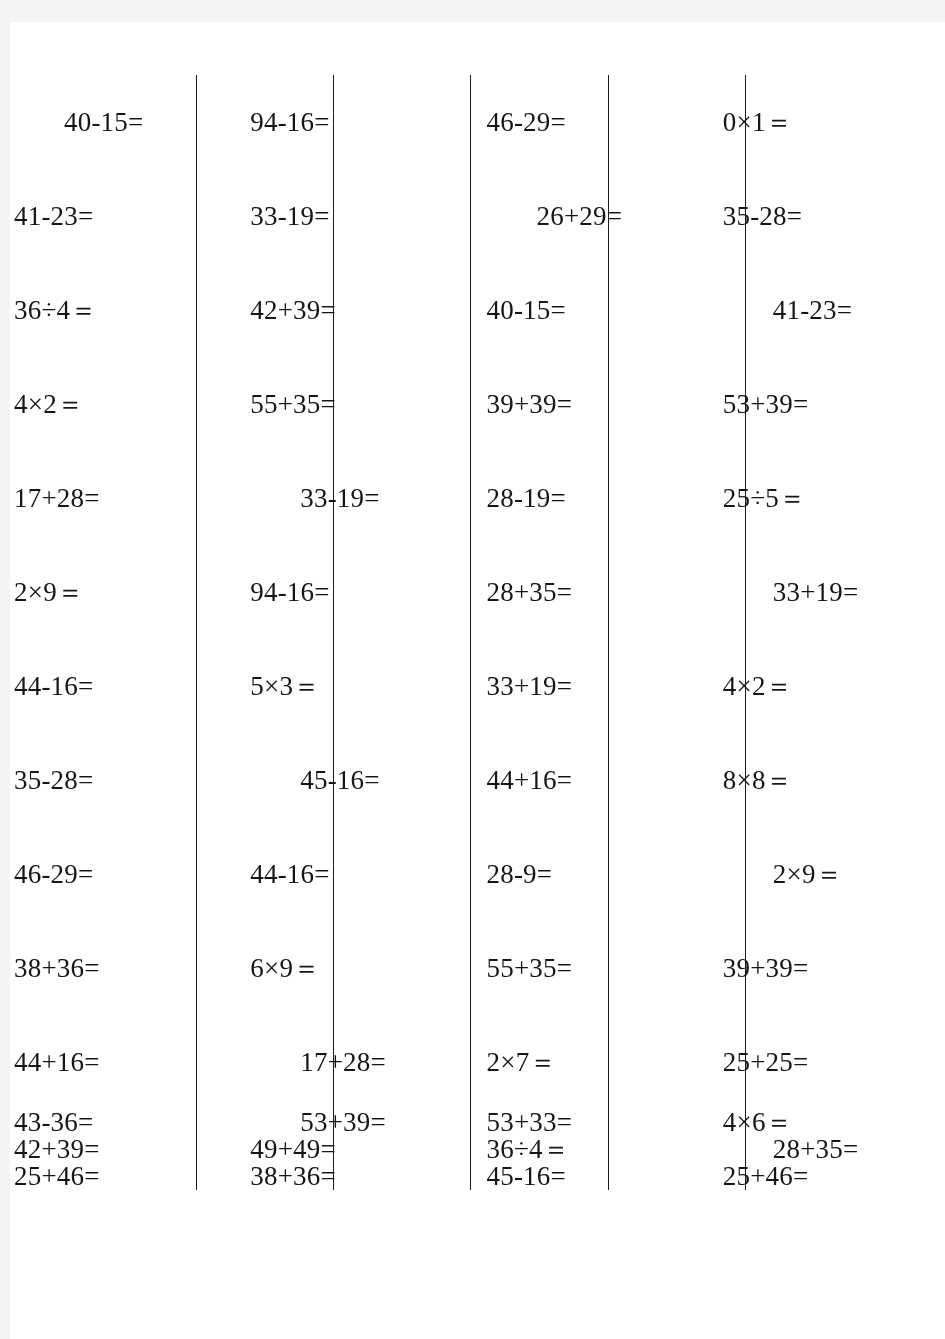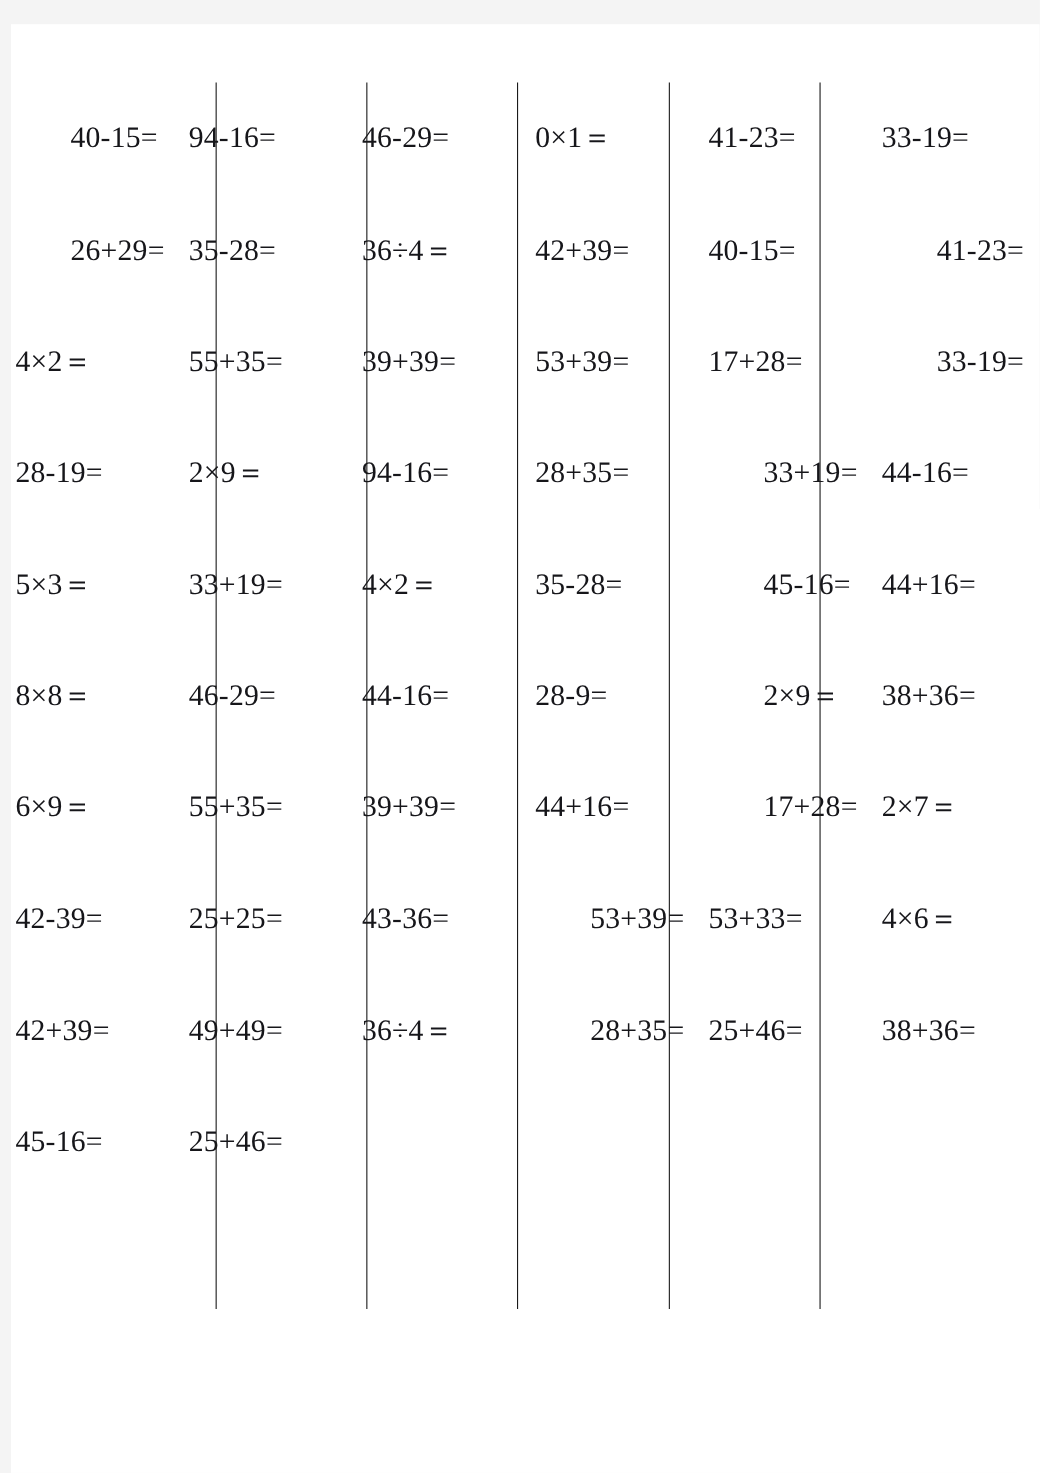--- a/index.html
+++ b/index.html
@@ -31,21 +31,21 @@
     top: 75px;
     width: 945px;
     height: 1115px;
   }
 
   .grid-inner {
     position: relative;
     width: 100%;
     height: 100%;
     display: grid;
-    grid-template-columns: repeat(6, 1fr);
+    grid-template-columns: repeat(4, 1fr);
     grid-template-rows: repeat(11, 1fr);
   }
 
   .problem-cell {
     position: relative;
     display: flex;
     align-items: center;
     justify-content: flex-start;
     padding-left: 14px;
     box-sizing: border-box;
@@ -125,20 +125,21 @@
       <div class="problem-cell col-3">42+39=</div>
       <div class="problem-cell col-4">40-15=</div>
       <div class="problem-cell col-0">41-23=</div>
       <div class="problem-cell col-1">4×2＝</div>
       <div class="problem-cell col-2">55+35=</div>
       <div class="problem-cell col-3">39+39=</div>
       <div class="problem-cell col-4">53+39=</div>
       <div class="problem-cell col-5">17+28=</div>
       <div class="problem-cell col-0">33-19=</div>
       <div class="problem-cell col-1">28-19=</div>
+      <div class="problem-cell col-2">25÷5＝</div>
       <div class="problem-cell col-3">2×9＝</div>
       <div class="problem-cell col-4">94-16=</div>
       <div class="problem-cell col-5">28+35=</div>
       <div class="problem-cell col-0">33+19=</div>
       <div class="problem-cell col-1">44-16=</div>
       <div class="problem-cell col-2">5×3＝</div>
       <div class="problem-cell col-3">33+19=</div>
       <div class="problem-cell col-4">4×2＝</div>
       <div class="problem-cell col-5">35-28=</div>
       <div class="problem-cell col-0">45-16=</div>
@@ -148,21 +149,20 @@
       <div class="problem-cell col-4">44-16=</div>
       <div class="problem-cell col-5">28-9=</div>
       <div class="problem-cell col-0">2×9＝</div>
       <div class="problem-cell col-1">38+36=</div>
       <div class="problem-cell col-2">6×9＝</div>
       <div class="problem-cell col-3">55+35=</div>
       <div class="problem-cell col-4">39+39=</div>
       <div class="problem-cell col-5">44+16=</div>
       <div class="problem-cell col-0">17+28=</div>
       <div class="problem-cell col-2">2×7＝</div>
-      <div class="problem-cell col-3">42-39=</div>
       <div class="problem-cell col-4">25+25=</div>
       <div class="problem-cell col-5">43-36=</div>
       <div class="problem-cell col-0">53+39=</div>
       <div class="problem-cell col-1">53+33=</div>
       <div class="problem-cell col-2">4×6＝</div>
       <div class="problem-cell col-3">42+39=</div>
       <div class="problem-cell col-4">49+49=</div>
       <div class="problem-cell col-5">36÷4＝</div>
       <div class="problem-cell col-0">28+35=</div>
       <div class="problem-cell col-1">25+46=</div>

